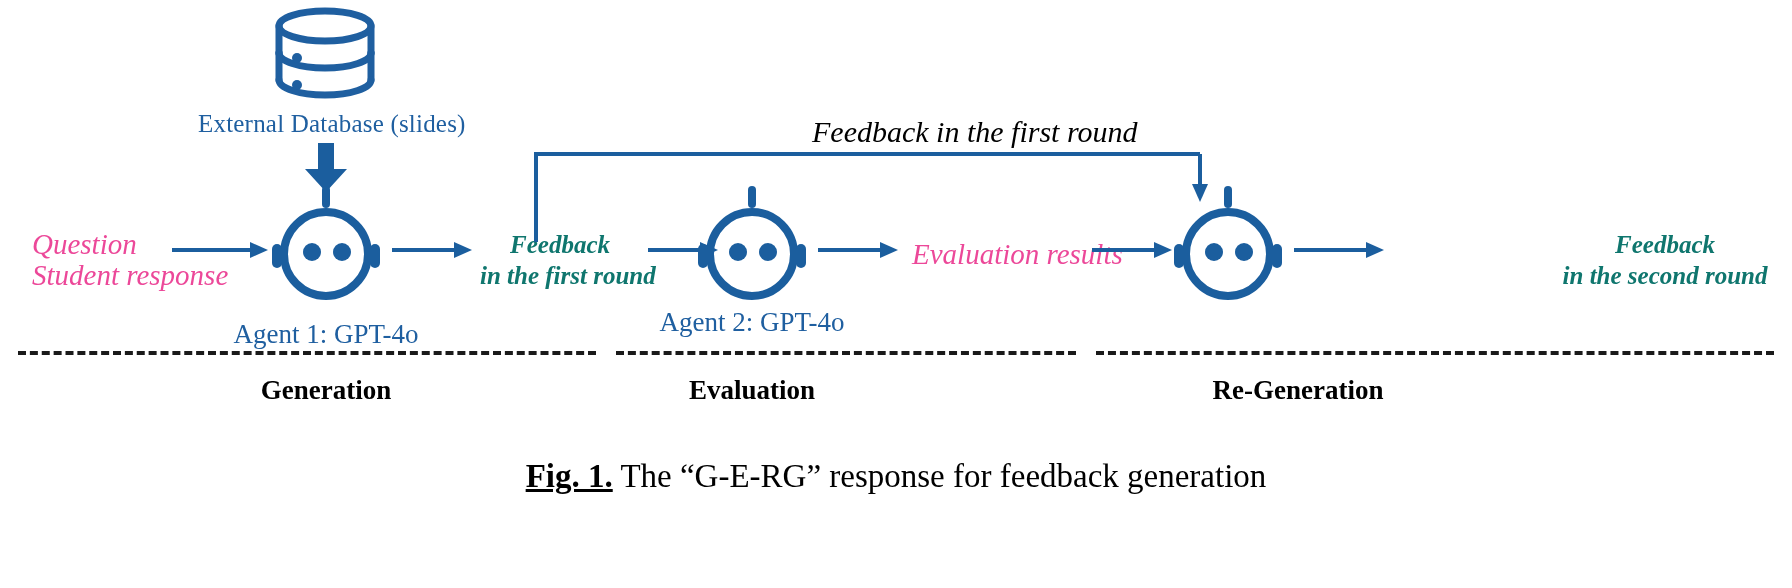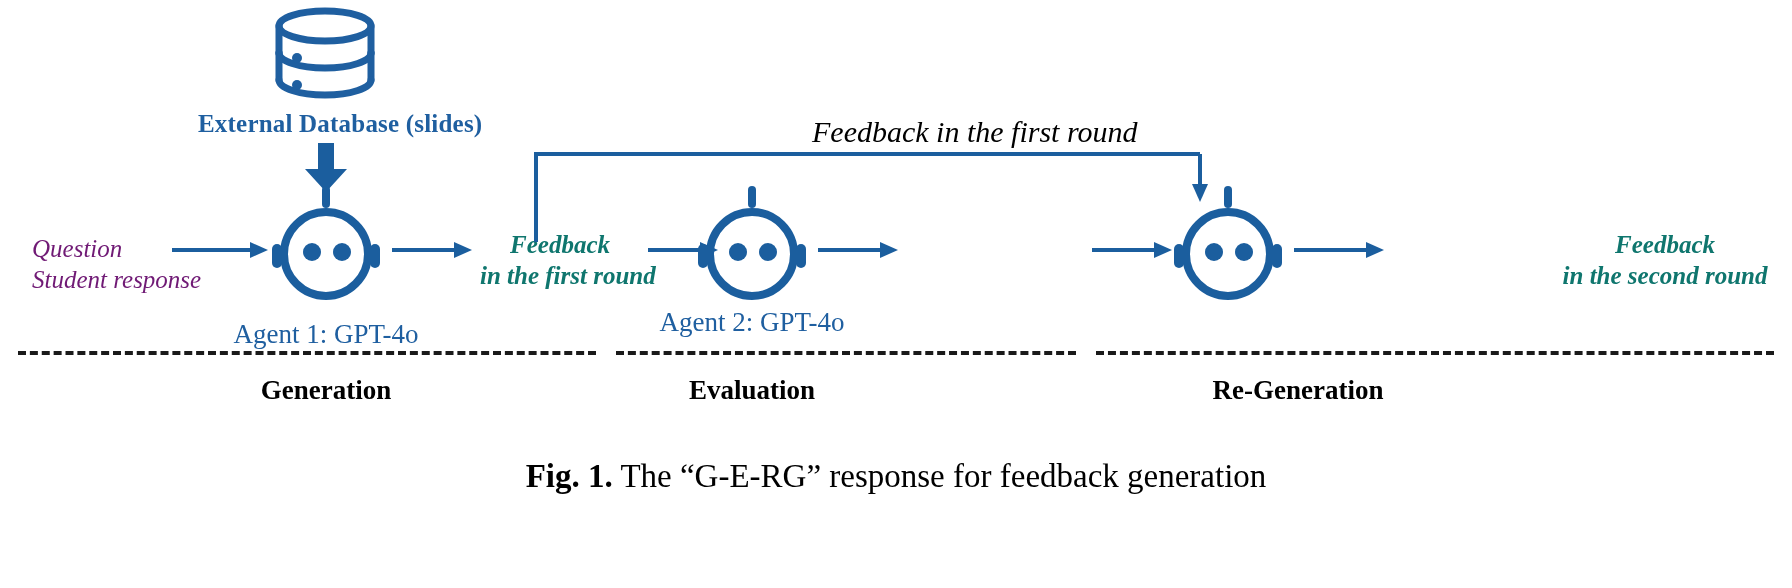--- a/index.html
+++ b/index.html
@@ -13,32 +13,31 @@
     height: 588px;
     background: #ffffff;
     font-family: "Liberation Serif", "DejaVu Serif", serif;
     overflow: hidden;
   }
   .abs { position: absolute; }
 
   
   .db-label {
     color: #1F5FA0;
-    font-weight: bold;
+    font-weight: normal;
     font-size: 25px;
     white-space: nowrap;
     letter-spacing: 0.2px;
   }
   .io-text {
     font-style: italic;
-    font-size: 25px;
-    color: #701a75;
+    font-size: 29px;
+    color: #ec4899;
     line-height: 1.28;
     white-space: nowrap;
-    margin-top: 7px;
   }
   .io-text-bold {
     font-style: italic;
     font-weight: bold;
     font-size: 25px;
     color: #0f766e;
     line-height: 1.22;
     white-space: nowrap;
     text-align: center;
   }
@@ -61,21 +60,21 @@
     white-space: nowrap;
     text-align: center;
   }
   .caption {
     font-size: 33px;
     color: #000000;
     white-space: nowrap;
     text-align: center;
     width: 100%;
   }
-  .caption .cap-strong { font-weight: bold; }
+  .caption .cap-strong { font-weight: bold; text-decoration: underline; }
 
   
   .dashed-line {
     height: 0;
     border-top: 4px dashed #1a1a1a;
   }
 
   
   svg { display: block; overflow: visible; }
 </style>
@@ -157,20 +156,21 @@
     </svg>
   </div>
 
   <div class="abs" style="left:818px; top:238px;">
     <svg width="84" height="24" viewBox="0 0 84 24">
       <path d="M0 12 H64" stroke="#1B5E9E" stroke-width="4"></path>
       <path d="M62 4 L80 12 L62 20 Z" fill="#1B5E9E"></path>
     </svg>
   </div>
 
+  <div class="abs io-text" style="left:912px; top:236px;">Evaluation results</div>
 
   <div class="abs" style="left:1092px; top:238px;">
     <svg width="84" height="24" viewBox="0 0 84 24">
       <path d="M0 12 H64" stroke="#1B5E9E" stroke-width="4"></path>
       <path d="M62 4 L80 12 L62 20 Z" fill="#1B5E9E"></path>
     </svg>
   </div>
 
   <div class="abs" style="left:1166px; top:186px;">
     <svg width="124" height="116" viewBox="0 0 124 116">

